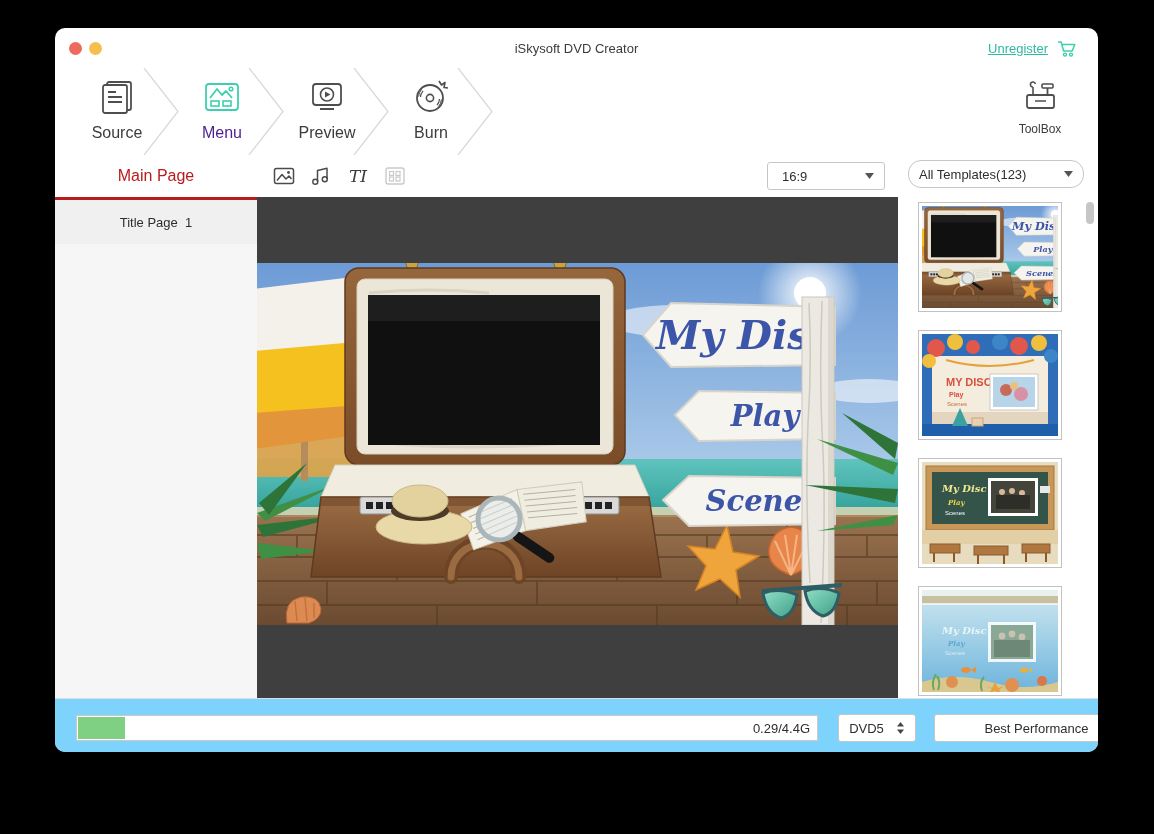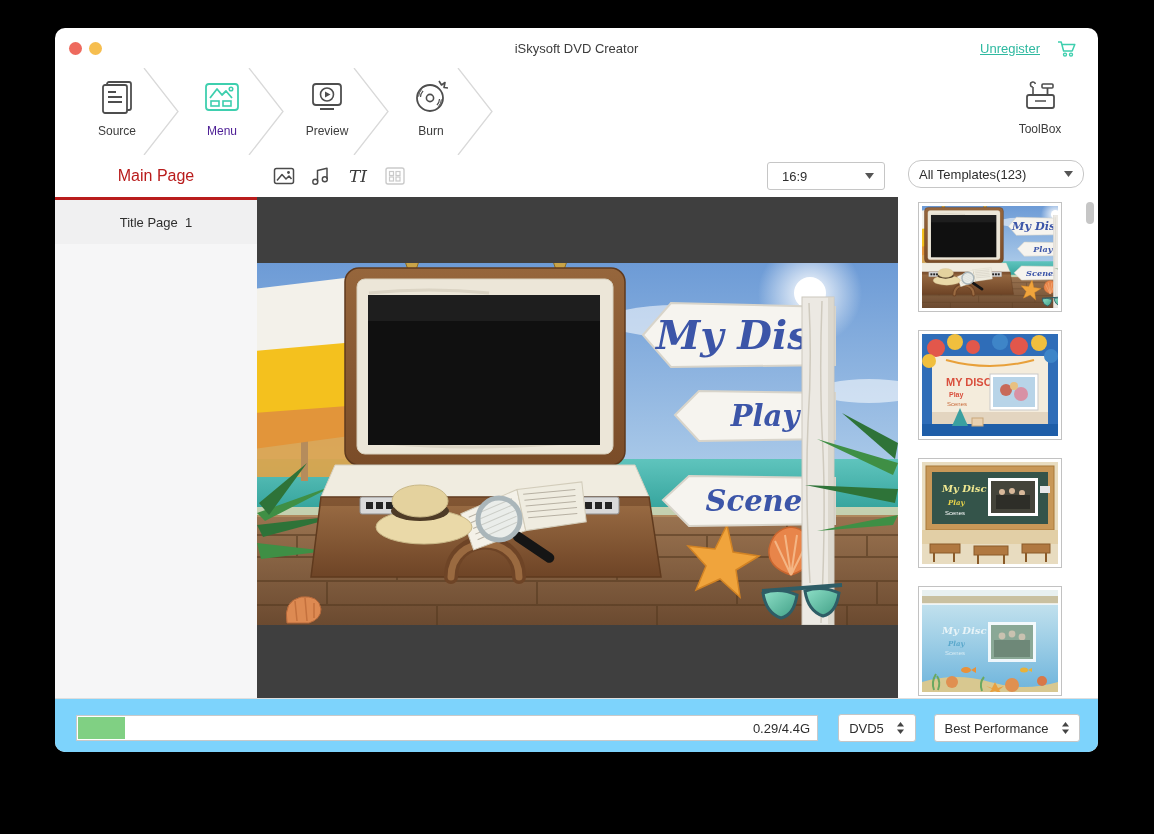--- a/index.html
+++ b/index.html
@@ -7,27 +7,27 @@
   .window{position:absolute;left:55px;top:28px;width:1043px;height:724px;background:#fff;
     border-radius:10px;overflow:hidden;box-shadow:0 18px 50px rgba(0,0,0,.65);}
   
   .titlebar{position:relative;height:40px;}
   .lights{position:absolute;left:14px;top:14px;display:flex;gap:7px;}
   .light{width:13px;height:13px;border-radius:50%;}
   .light.red{background:#ee6a5e;}
   .light.yellow{background:#f6be4f;}
   .win-title{position:absolute;left:0;right:0;top:0;height:40px;display:flex;align-items:center;
     justify-content:center;font-size:13px;color:#3c3c3c;pointer-events:none;}
-  .titlebar-right{position:absolute;right:20px;top:0;height:40px;display:flex;align-items:center;gap:16px;}
+  .titlebar-right{position:absolute;right:20px;top:0;height:40px;display:flex;align-items:center;gap:8px;}
   .unregister{font-size:13px;color:#2eb9a0;text-decoration:underline;cursor:pointer;}
   
   .stepsbar{position:relative;height:87px;border-bottom:1px solid #e2e2e2;}
   .chev{position:absolute;top:0;}
   .step{position:absolute;top:10px;width:110px;display:flex;flex-direction:column;align-items:center;gap:8px;cursor:pointer;}
-  .step .lbl{font-size:12px;color:#3c3c3c;}
+  .step .lbl{font-size:16px;color:#3c3c3c;}
   .step.active .lbl{color:#4c1d95;}
   .toolbox{position:absolute;right:8px;top:10px;width:100px;display:flex;flex-direction:column;align-items:center;gap:6px;cursor:pointer;}
   .toolbox .lbl{font-size:12px;color:#3c3c3c;}
   
   .sidebar{position:absolute;left:0;top:127px;width:202px;height:543px;background:#f6f6f7;}
   .row-mainpage{height:42px;background:#fff;border-bottom:3px solid #b91c1c;display:flex;align-items:center;
     justify-content:center;font-size:16px;color:#b91c1c;cursor:pointer;}
   .row-titlepage{height:44px;background:#f0f0f1;display:flex;align-items:center;justify-content:center;
     font-size:13px;color:#2e2e2e;white-space:pre;cursor:pointer;}
   .editorbar{position:absolute;left:202px;top:127px;width:641px;height:42px;background:#fff;}
@@ -49,21 +49,21 @@
   .thumb svg{display:block;}
   .scroll-thumb{position:absolute;right:4px;top:47px;width:8px;height:22px;border-radius:4px;background:#c6c6c6;cursor:pointer;}
   
   .bottombar{position:absolute;left:0;top:670px;width:100%;height:54px;background:#7dd3fc;border-top:1px solid #dedede;}
   .progress{position:absolute;left:21px;top:16px;width:740px;height:24px;background:#fff;border:1px solid #c9c9c9;}
   .progress-fill{position:absolute;left:1px;top:1px;bottom:1px;width:47px;}
   .progress-text{position:absolute;right:7px;top:0;height:24px;display:flex;align-items:center;font-size:13px;color:#2e2e2e;}
   .stepper{position:absolute;top:15px;height:26px;background:#fff;border:1px solid #c6c6c6;border-radius:3px;
     display:flex;align-items:center;justify-content:center;gap:12px;font-size:13px;color:#2e2e2e;cursor:pointer;}
   .st-dvd{left:783px;width:76px;}
-  .st-quality{left:879px;width:144px;}
+  .st-quality{left:879px;width:144px;padding-left:40px;}
   
   .sign-text{font-family:"DejaVu Serif",serif;font-weight:bold;font-style:italic;fill:#3c55a8;}
   .mini-t{font-family:"DejaVu Serif",serif;font-weight:bold;font-style:italic;}
 </style>
 </head>
 <body>
 
 <svg width="0" height="0" style="position:absolute" aria-hidden="true">
 <defs>
   <linearGradient id="skyGrad" x1="0" y1="0" x2="0" y2="1">

